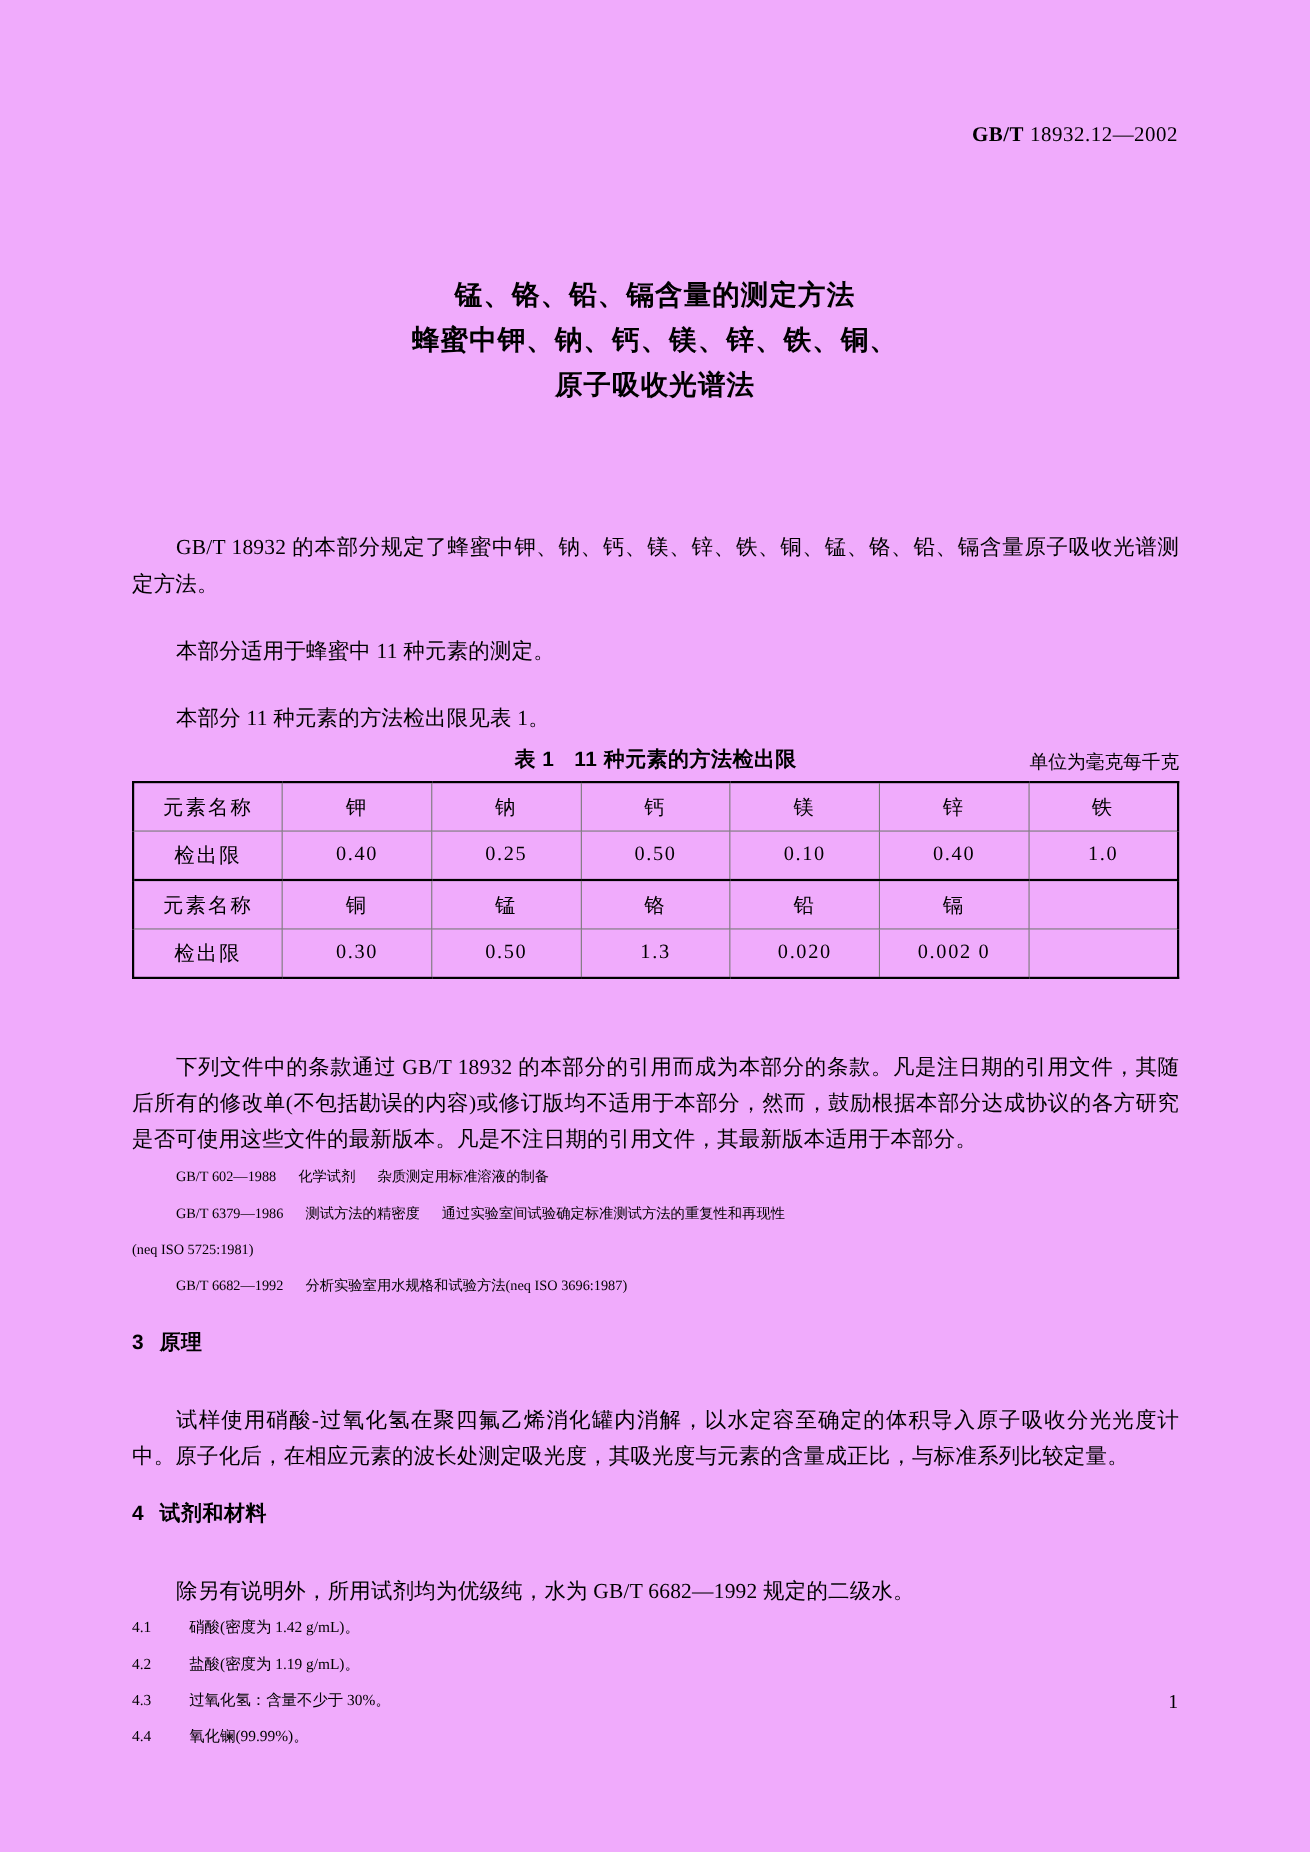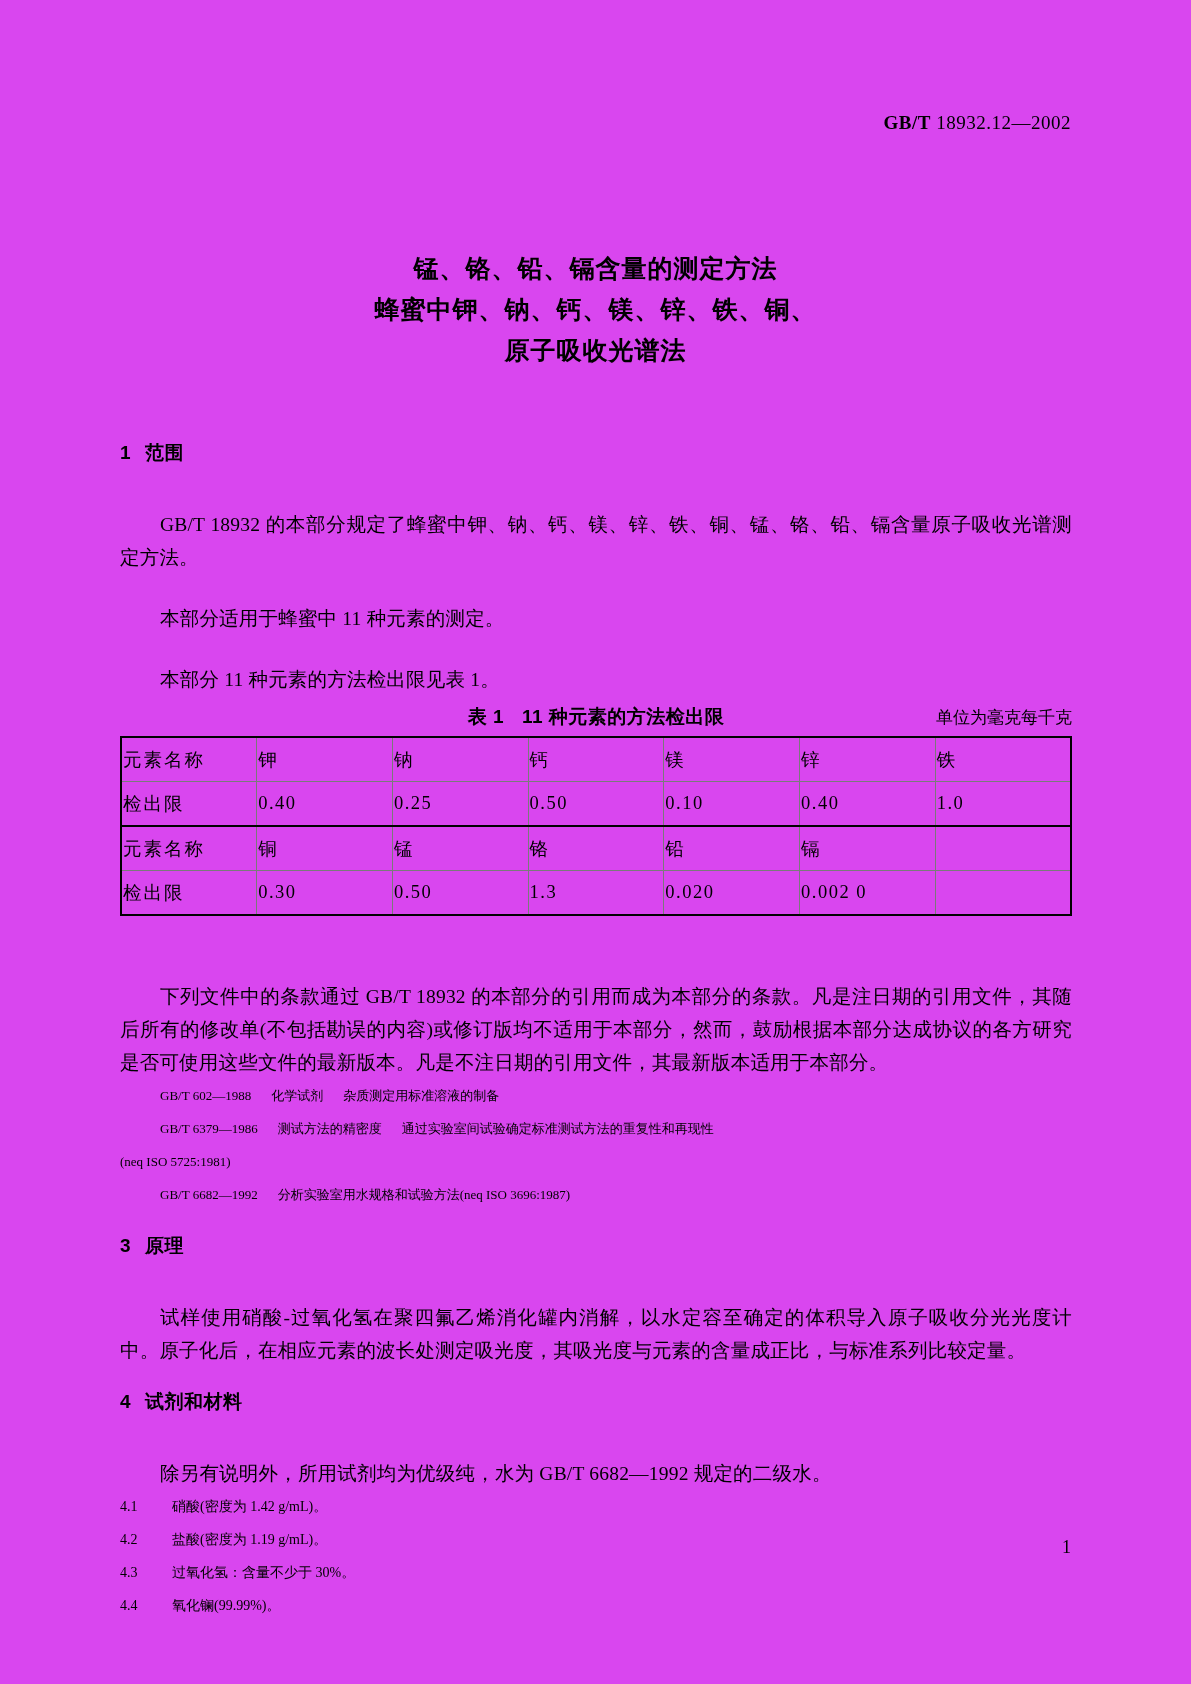--- a/index.html
+++ b/index.html
@@ -9,21 +9,21 @@
   }
   body {
     font-family: "Liberation Serif", "DejaVu Serif", serif;
     color: #000000;
   }
   .page {
     position: relative;
     width: 1191px;
     height: 1684px;
     margin: 0 auto;
-    background: #d946ef;
+    background: #f0abfc;
     box-sizing: border-box;
     overflow: hidden;
   }
 
   
   .page-header {
     position: absolute;
     top: 112px;
     right: 120px;
     font-size: 19px;
@@ -106,34 +106,34 @@
     font-size: 19px;
     text-align: center;
     line-height: 30px;
     letter-spacing: 0.5px;
   }
   .caption-gap { display: inline-block; width: 18px; }
   .table-unit {
     position: absolute;
     right: 0;
     top: 2px;
-    font-family: Liberation Mono, monospace;
+    font-family: Liberation Serif, serif;
     font-size: 17px;
     line-height: 30px;
   }
   table.t1 {
     border-collapse: collapse;
     width: 952px;
     table-layout: fixed;
     margin-top: 4px;
   }
   table.t1 td {
     border: 1px solid #7a7a7a;
     height: 41px;
-    text-align: left;
+    text-align: center;
     vertical-align: middle;
     font-size: 18.5px;
     letter-spacing: 1px;
   }
   table.t1 .outer-top td { border-top: 2px solid #000; }
   table.t1 .outer-bot td { border-bottom: 2px solid #000; }
   table.t1 td:first-child { border-left: 2px solid #000; }
   table.t1 td:last-child { border-right: 2px solid #000; }
   table.t1 tr.divider td { border-top: 2px solid #000; }
   table.t1 td.lbl { letter-spacing: 2px; }
@@ -159,23 +159,20 @@
   </div>
 
   <div class="doc-title">
     <div>锰、铬、铅、镉含量的测定方法</div>
     <div>蜂蜜中钾、钠、钙、镁、锌、铁、铜、</div>
     <div>原子吸收光谱法</div>
   </div>
 
   <div class="body">
 
-    <h2 class="section">
-      <span class="section-num">1</span><span>范围</span>
-    </h2>
     <div class="sp-14"></div>
     <p class="para indent">GB/T 18932 的本部分规定了蜂蜜中钾、钠、钙、镁、锌、铁、铜、锰、铬、铅、镉含量原子吸收光谱测定方法。</p>
     <p class="para indent">本部分适用于蜂蜜中 11 种元素的测定。</p>
     <p class="para indent">本部分 11 种元素的方法检出限见表 1。</p>
 
     <div class="table-wrap">
       <div class="table-caption">
         <span>表 1</span><span class="caption-gap"></span><span>11 种元素的方法检出限</span>
       </div>
       <div class="table-unit">单位为毫克每千克</div>

